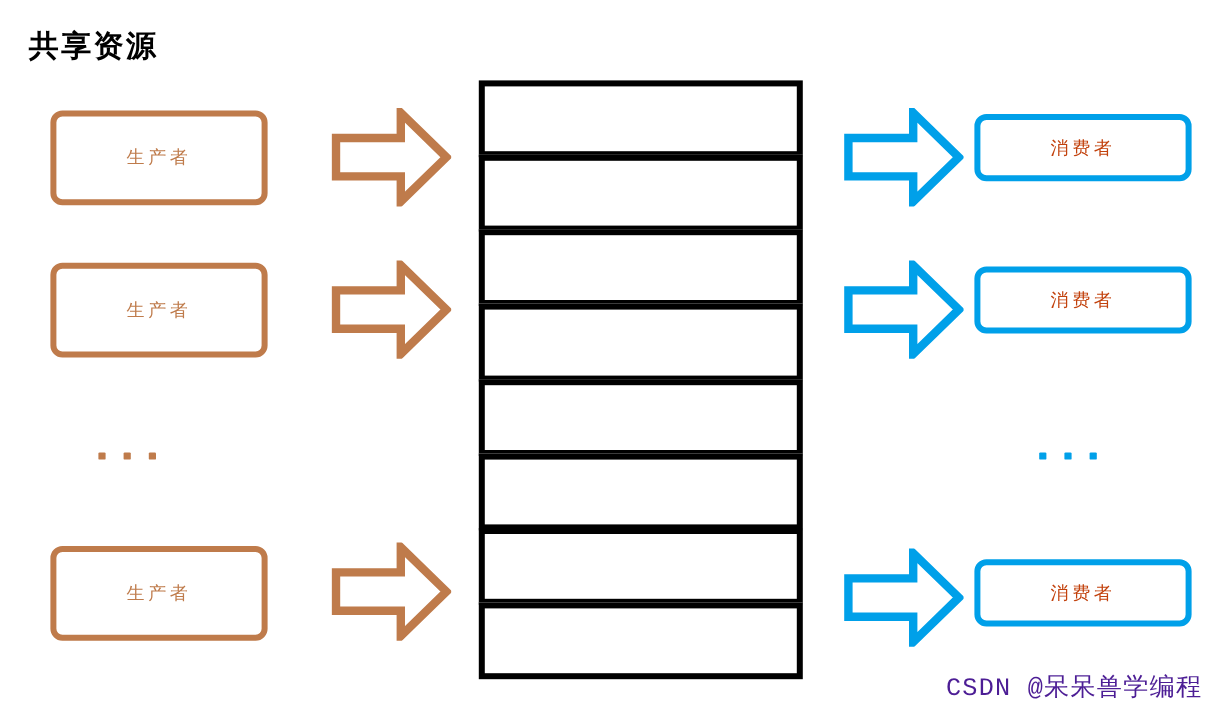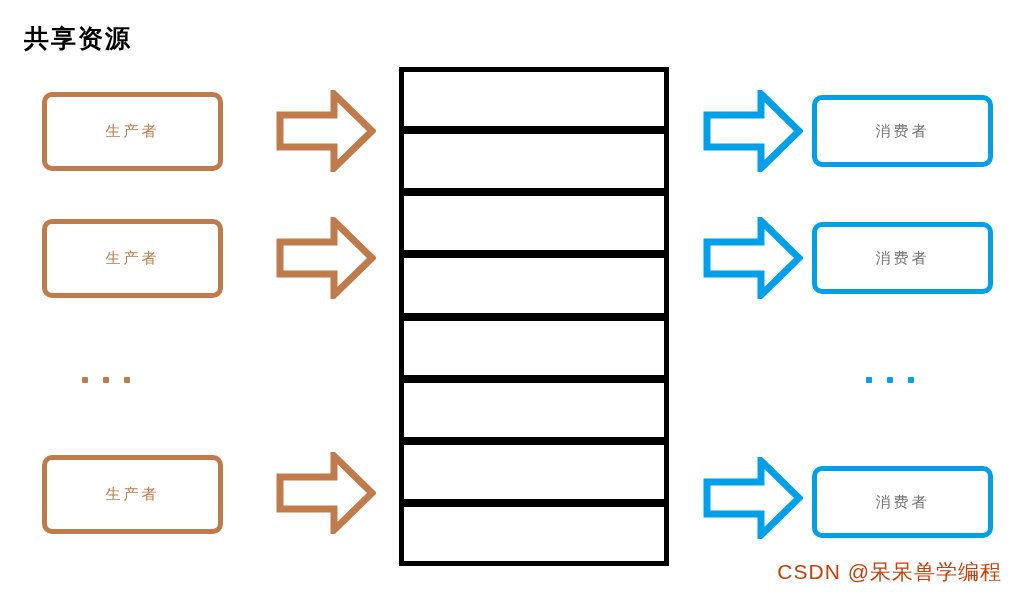--- a/index.html
+++ b/index.html
@@ -75,23 +75,23 @@
   .producer-box {
     left: 42px;
     width: 181px;
     height: 79px;
     border: 5px solid #BF7B4B;
     color: #BF7B4B;
   }
   .consumer-box {
     left: 812px;
     width: 181px;
-    height: 72px;
+    height: 56px;
     border: 5px solid #00A0E9;
-    color: #737373;
+    color: #c2410c;
   }
 
   
   .row-1 { top: 92px; }
   .row-2 { top: 219px; }
   .row-3 { top: 455px; }
 
   .consumer-box.row-1 { top: 95px; }
   .consumer-box.row-2 { top: 222px; }
   .consumer-box.row-3 { top: 466px; }
@@ -128,23 +128,23 @@
   .ellipsis-producers { left: 82px;  top: 377px; }
   .ellipsis-consumers { left: 866px; top: 377px; }
   .ellipsis-producers .dot { background: #BF7B4B; }
   .ellipsis-consumers .dot { background: #00A0E9; }
 
   
   .watermark {
     position: absolute;
     right: 18px;
     bottom: 8px;
-    font-family: Liberation Sans, sans-serif;
+    font-family: Liberation Mono, monospace;
     font-size: 21px;
-    color: #c2410c;
+    color: #4c1d95;
     letter-spacing: 1px;
     white-space: nowrap;
     user-select: none;
   }
 </style>
 </head>
 <body>
 
 <div id="canvas">
 

